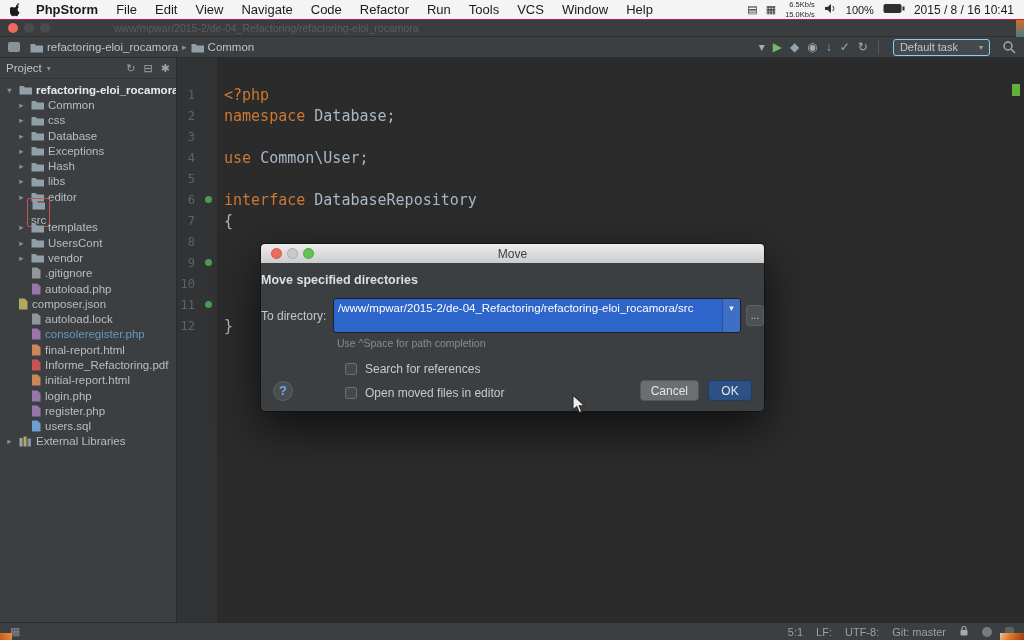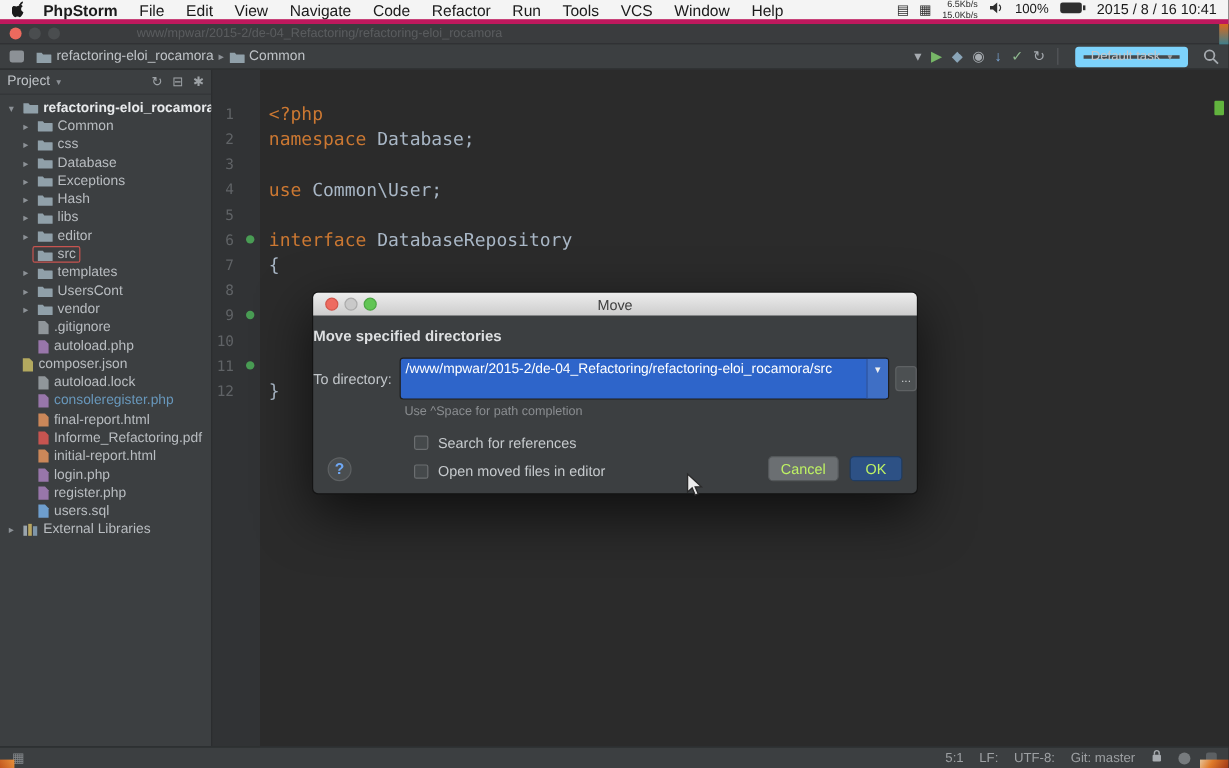--- a/index.html
+++ b/index.html
@@ -2,21 +2,21 @@
 <html style="--editor-bg: #2B2B2B; --panel-bg: #3C3F41; --keyword: #CC7832; --code-text: #A9B7C6; --selection-blue: #2E65CA; --ok-button: #2D5185; --green-marker: #499C54; --modified-file-blue: #6897BB; --error-red: #C75450;"><head>
 <meta charset="utf-8">
 <style>
   * { margin:0; padding:0; box-sizing:border-box; }
   html,body { width:1024px; height:640px; overflow:hidden; }
   body { font-family:"Liberation Sans", sans-serif; background:#222; }
   .screen { position:relative; width:1024px; height:640px; background:#2B2B2B; overflow:hidden; }
 
   
   .menubar { position:absolute; top:0; left:0; right:0; height:20px; background:#F4F4F4;
-    border-bottom:4px solid #be185d; display:flex; align-items:center; padding:0 10px;
+    border-bottom:1px solid #be185d; display:flex; align-items:center; padding:0 10px;
     font-size:13px; color:#1B1B1B; z-index:80; }
   .apple { display:flex; align-items:center; margin-right:14px; }
   .app-name { font-weight:bold; margin-right:18px; }
   .menu-items { display:flex; }
   .menu-item { margin-right:18px; cursor:default; }
   .menu-right { margin-left:auto; display:flex; align-items:center; gap:9px; font-size:12px; }
   .mb-icon { font-size:11px; color:#2E2E2E; }
   .net { display:flex; flex-direction:column; align-items:flex-end; font-size:7.5px; line-height:1.25; color:#2A2A2A; }
   .batt-label { font-size:11px; }
   .clock { font-size:12px; }
@@ -32,38 +32,38 @@
   
   .navbar { position:absolute; top:37px; left:0; right:0; height:21px; background:#3C3F41;
     border-bottom:1px solid #2A2C2E; display:flex; align-items:center; padding:0 8px; z-index:5; }
   .nav-win-icon { width:12px; height:10px; background:#8C9196; border-radius:2px; margin-right:8px; flex:none; }
   .breadcrumb { display:flex; align-items:center; }
   .crumb { display:flex; align-items:center; gap:4px; font-size:11.5px; color:#BFC3C7; margin:0 2px; cursor:default; }
   .crumb-sep { color:#8C9196; font-size:9px; margin:0 2px; }
   .nav-right { margin-left:auto; display:flex; align-items:center; }
   .tb-icon { font-size:12px; margin:0 4px; line-height:1; cursor:default; }
   .nav-divider { width:1px; height:14px; background:#55585B; margin:0 6px; }
-  .task-select { display:flex; align-items:center; gap:6px; height:17px; border:7px solid #7dd3fc;
+  .task-select { display:flex; align-items:center; gap:21px; height:17px; border:1px solid #7dd3fc;
     border-radius:3px; background:#45494C; padding:0 6px; font-size:11px; color:#C3C7CB; margin:0 8px; }
   .task-caret { font-size:8px; color:#9DA2A6; }
   .search-btn { margin-left:4px; display:flex; align-items:center; }
 
   
   .main { position:absolute; top:58px; left:0; right:0; bottom:18px; display:flex; z-index:1; }
   .project-panel { width:177px; background:#3C3F41; border-right:1px solid #282A2C; display:flex; flex-direction:column; flex:none; }
   .panel-header { height:21px; display:flex; align-items:center; padding:0 6px; font-size:11.5px;
     color:#BFC3C7; border-bottom:1px solid #333639; flex:none; }
   .ph-caret { font-size:8px; margin-left:5px; color:#8C9196; }
   .ph-icons { margin-left:auto; display:flex; gap:8px; color:#9DA2A6; font-size:11px; }
   .ph-icons span { cursor:default; }
   .tree { flex:1; overflow:hidden; padding-top:3px; }
   .tree-row { height:15.3px; display:flex; align-items:center; font-size:11.5px; color:#B9BDC1; white-space:nowrap; cursor:default; }
   .tw-ch { width:11px; font-size:8.5px; color:#8C9196; text-align:center; flex:none; }
   .node-box { display:flex; align-items:center; gap:4px; padding:0 3px; border:1px solid transparent; border-radius:2px; }
-  .node-box.sel { border-color:var(--error-red); }
+  .node-box.sel { border-color:var(--error-red);flex-direction:column; }
   .tw-ic { display:flex; align-items:center; flex:none; }
   .tw-lb.root { color:#E8EAEC; font-weight:bold; }
   .tw-lb.modified { color:var(--modified-file-blue); }
 
   .editor { flex:1; position:relative; padding-top:26px;
     background:linear-gradient(90deg,#313335 0,#313335 40px,var(--editor-bg) 40px); }
   .code-line { display:flex; height:21px; align-items:center; }
   .ln-num { width:22px; text-align:right; padding-right:4px; color:#606366;
     font-family:"DejaVu Sans Mono", monospace; font-size:12px; flex:none; }
   .ln-mark { width:18px; display:flex; align-items:center; justify-content:center; flex:none; }
@@ -109,21 +109,21 @@
   .cbs { margin:13px 0 0 84px; }
   .cb-row { display:flex; align-items:center; margin-bottom:10px; cursor:default; }
   .cb-box { width:12px; height:12px; background:#45494B; border:1px solid #6B6E70; border-radius:2px;
     margin-right:8px; flex:none; cursor:pointer; }
   .cb-label { font-size:12px; color:#C6CACD; }
   .help-btn { position:absolute; left:12px; bottom:10px; width:20px; height:20px; border-radius:50%;
     background:#4A4E50; border:1px solid #5E6163; color:#6FA8F5; font-weight:bold; text-align:center;
     line-height:18px; font-size:13px; cursor:pointer; }
   .dlg-buttons { position:absolute; right:12px; bottom:10px; display:flex; gap:9px; }
   .btn { min-width:54px; height:21px; border-radius:4px; background:#6B6F72; border:1px solid #54585A;
-    color:#bef264; font-size:12px; padding:0 10px; font-family:"Liberation Sans", sans-serif; cursor:pointer; }
+    color:#e5e5e5; font-size:12px; padding:0 10px; font-family:"Liberation Sans", sans-serif; cursor:pointer; }
   .btn.ok { background:var(--ok-button); border-color:#1F3C63; min-width:44px; }
 
   
   .cursor { position:absolute; left:572px; top:394px; z-index:60; }
   .corner { position:absolute; z-index:70; }
   .corner-bl { left:0; bottom:0; width:12px; height:7px; background:linear-gradient(60deg,#C2571F,#E8913B); }
   .corner-br { right:0; bottom:0; width:24px; height:7px; background:linear-gradient(-60deg,#9C3414,#E07B2A 60%,#E8C49A); }
   .corner-tr { right:0; top:20px; width:8px; height:17px; background:linear-gradient(#D96A1E,#3F7F8C); }
 </style>
 </head>

